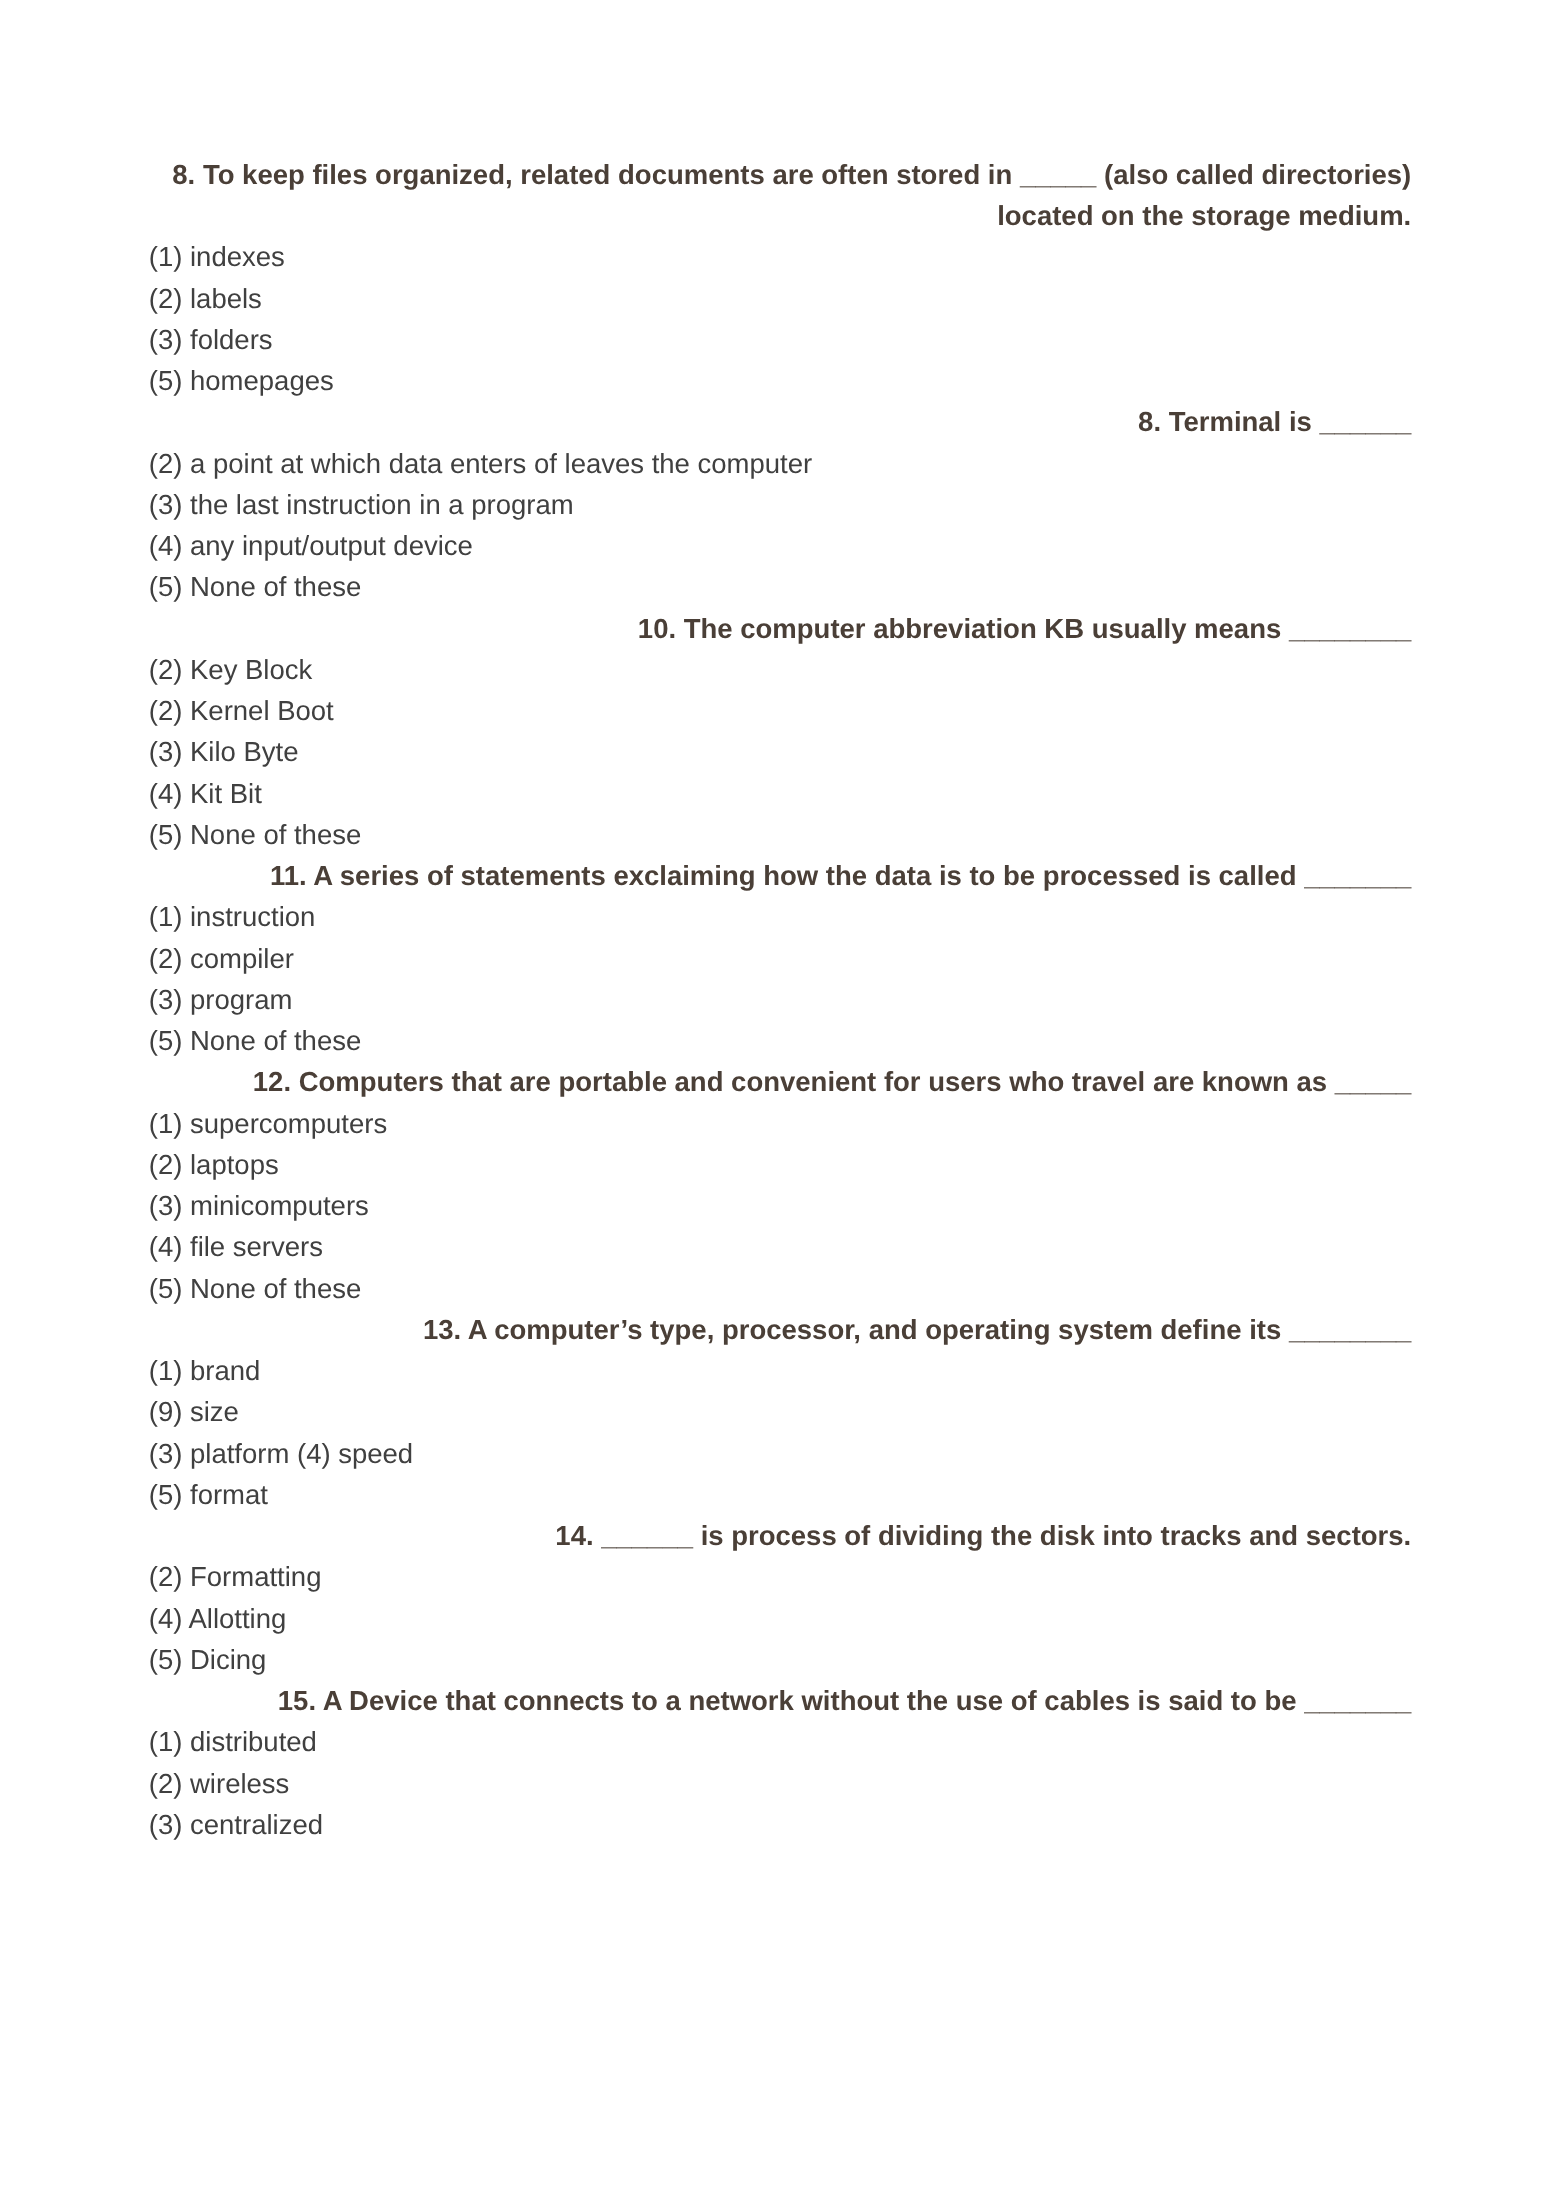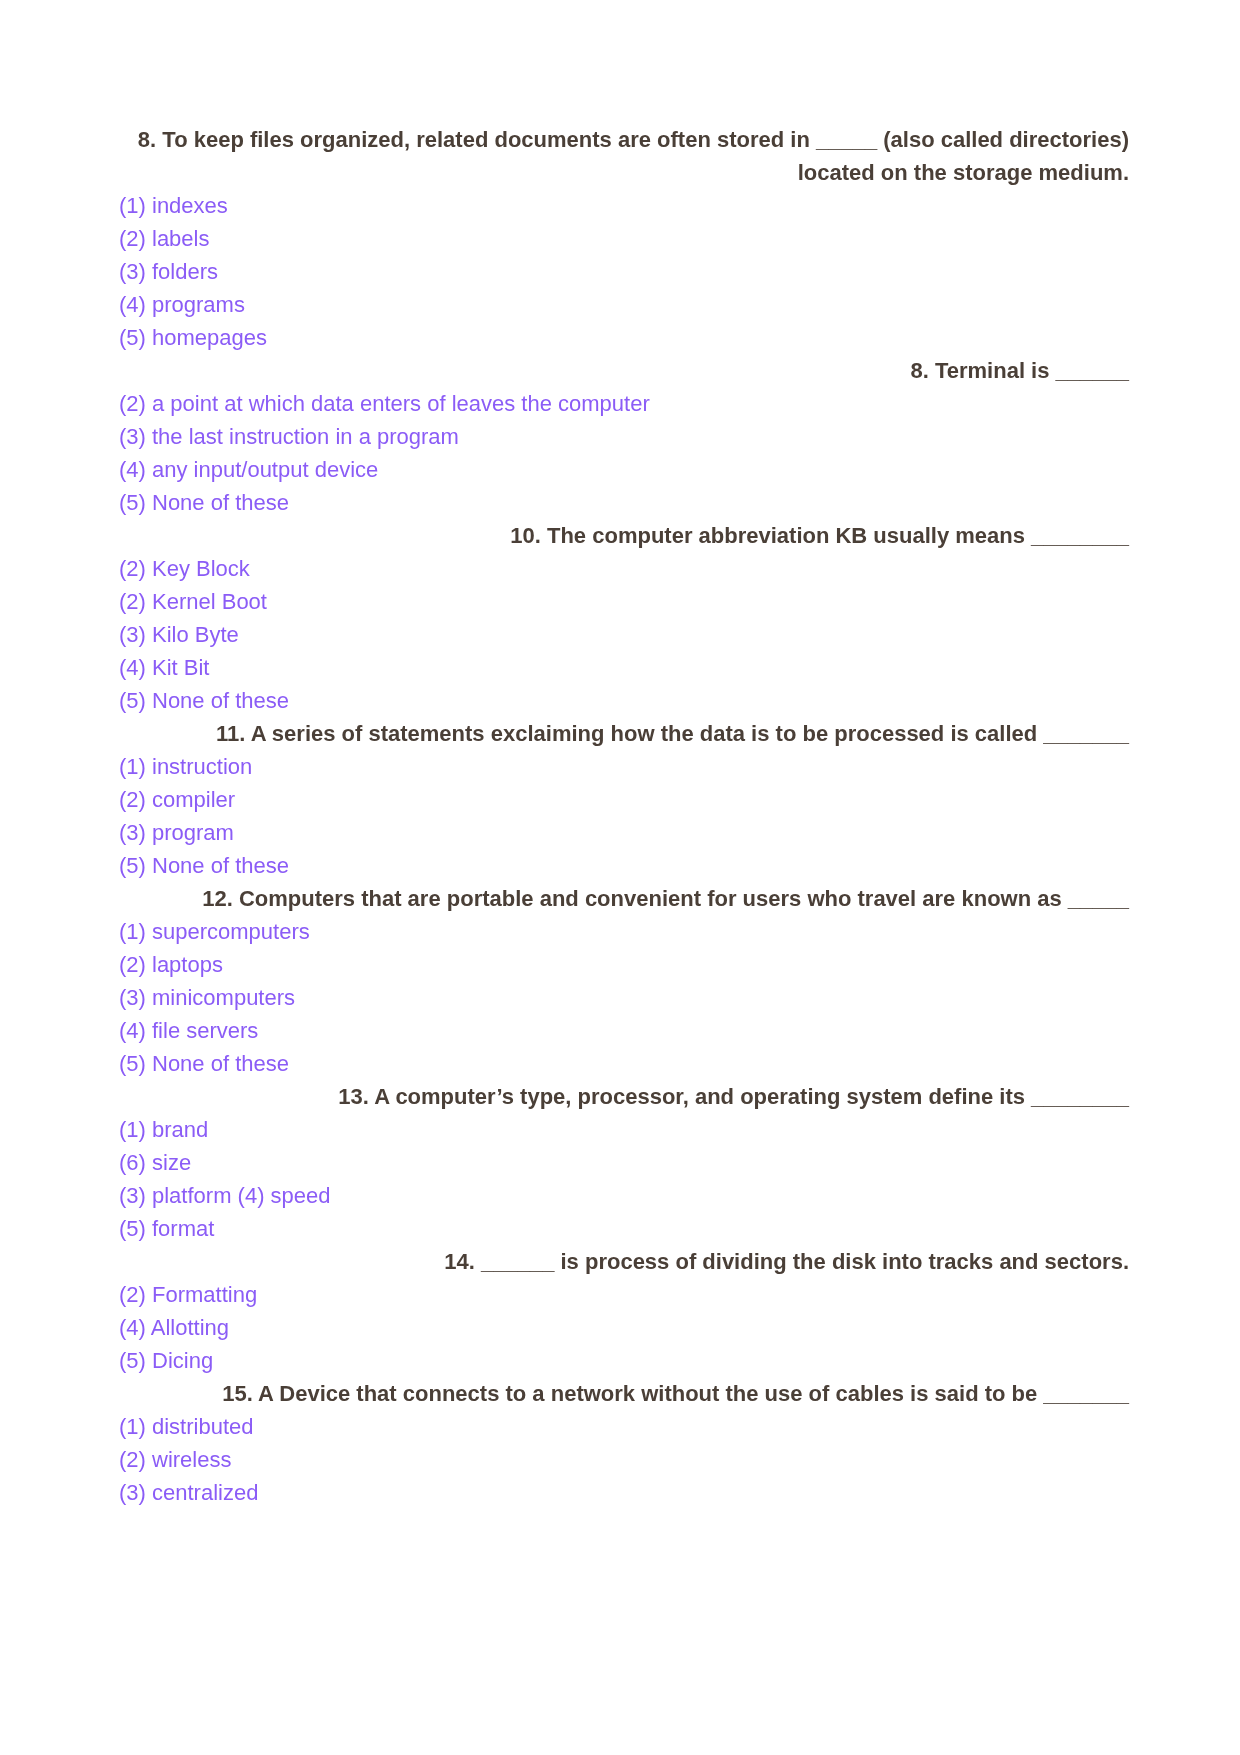--- a/index.html
+++ b/index.html
@@ -32,34 +32,33 @@
       color: #4a3f37;
       text-align: right;
     }
     .question.wrap {
       white-space: normal;
       height: auto;
       line-height: 33px;
     }
     .option {
       font-weight: normal;
-      color: #8b5cf6;
+      color: #404040;
     }
   </style>
 </head>
 <body>
 
 <div class="page">
 
   <div class="question-block">
     <div class="line question wrap">8. To keep files organized, related documents are often stored in _____ (also called directories) located on the storage medium.</div>
     <div class="line option">(1) indexes</div>
     <div class="line option">(2) labels</div>
     <div class="line option">(3) folders</div>
-    <div class="line option">(4) programs</div>
     <div class="line option">(5) homepages</div>
   </div>
 
   <div class="question-block">
     <div class="line question">8. Terminal is ______</div>
     <div class="line option">(2) a point at which data enters of leaves the computer</div>
     <div class="line option">(3) the last instruction in a program</div>
     <div class="line option">(4) any input/output device</div>
     <div class="line option">(5) None of these</div>
   </div>
@@ -86,21 +85,21 @@
     <div class="line option">(1) supercomputers</div>
     <div class="line option">(2) laptops</div>
     <div class="line option">(3) minicomputers</div>
     <div class="line option">(4) file servers</div>
     <div class="line option">(5) None of these</div>
   </div>
 
   <div class="question-block">
     <div class="line question">13. A computer’s type, processor, and operating system define its ________</div>
     <div class="line option">(1) brand</div>
-    <div class="line option">(6) size</div>
+    <div class="line option">(9) size</div>
     <div class="line option">(3) platform (4) speed</div>
     <div class="line option">(5) format</div>
   </div>
 
   <div class="question-block">
     <div class="line question">14. ______ is process of dividing the disk into tracks and sectors.</div>
     <div class="line option">(2) Formatting</div>
     <div class="line option">(4) Allotting</div>
     <div class="line option">(5) Dicing</div>
   </div>

